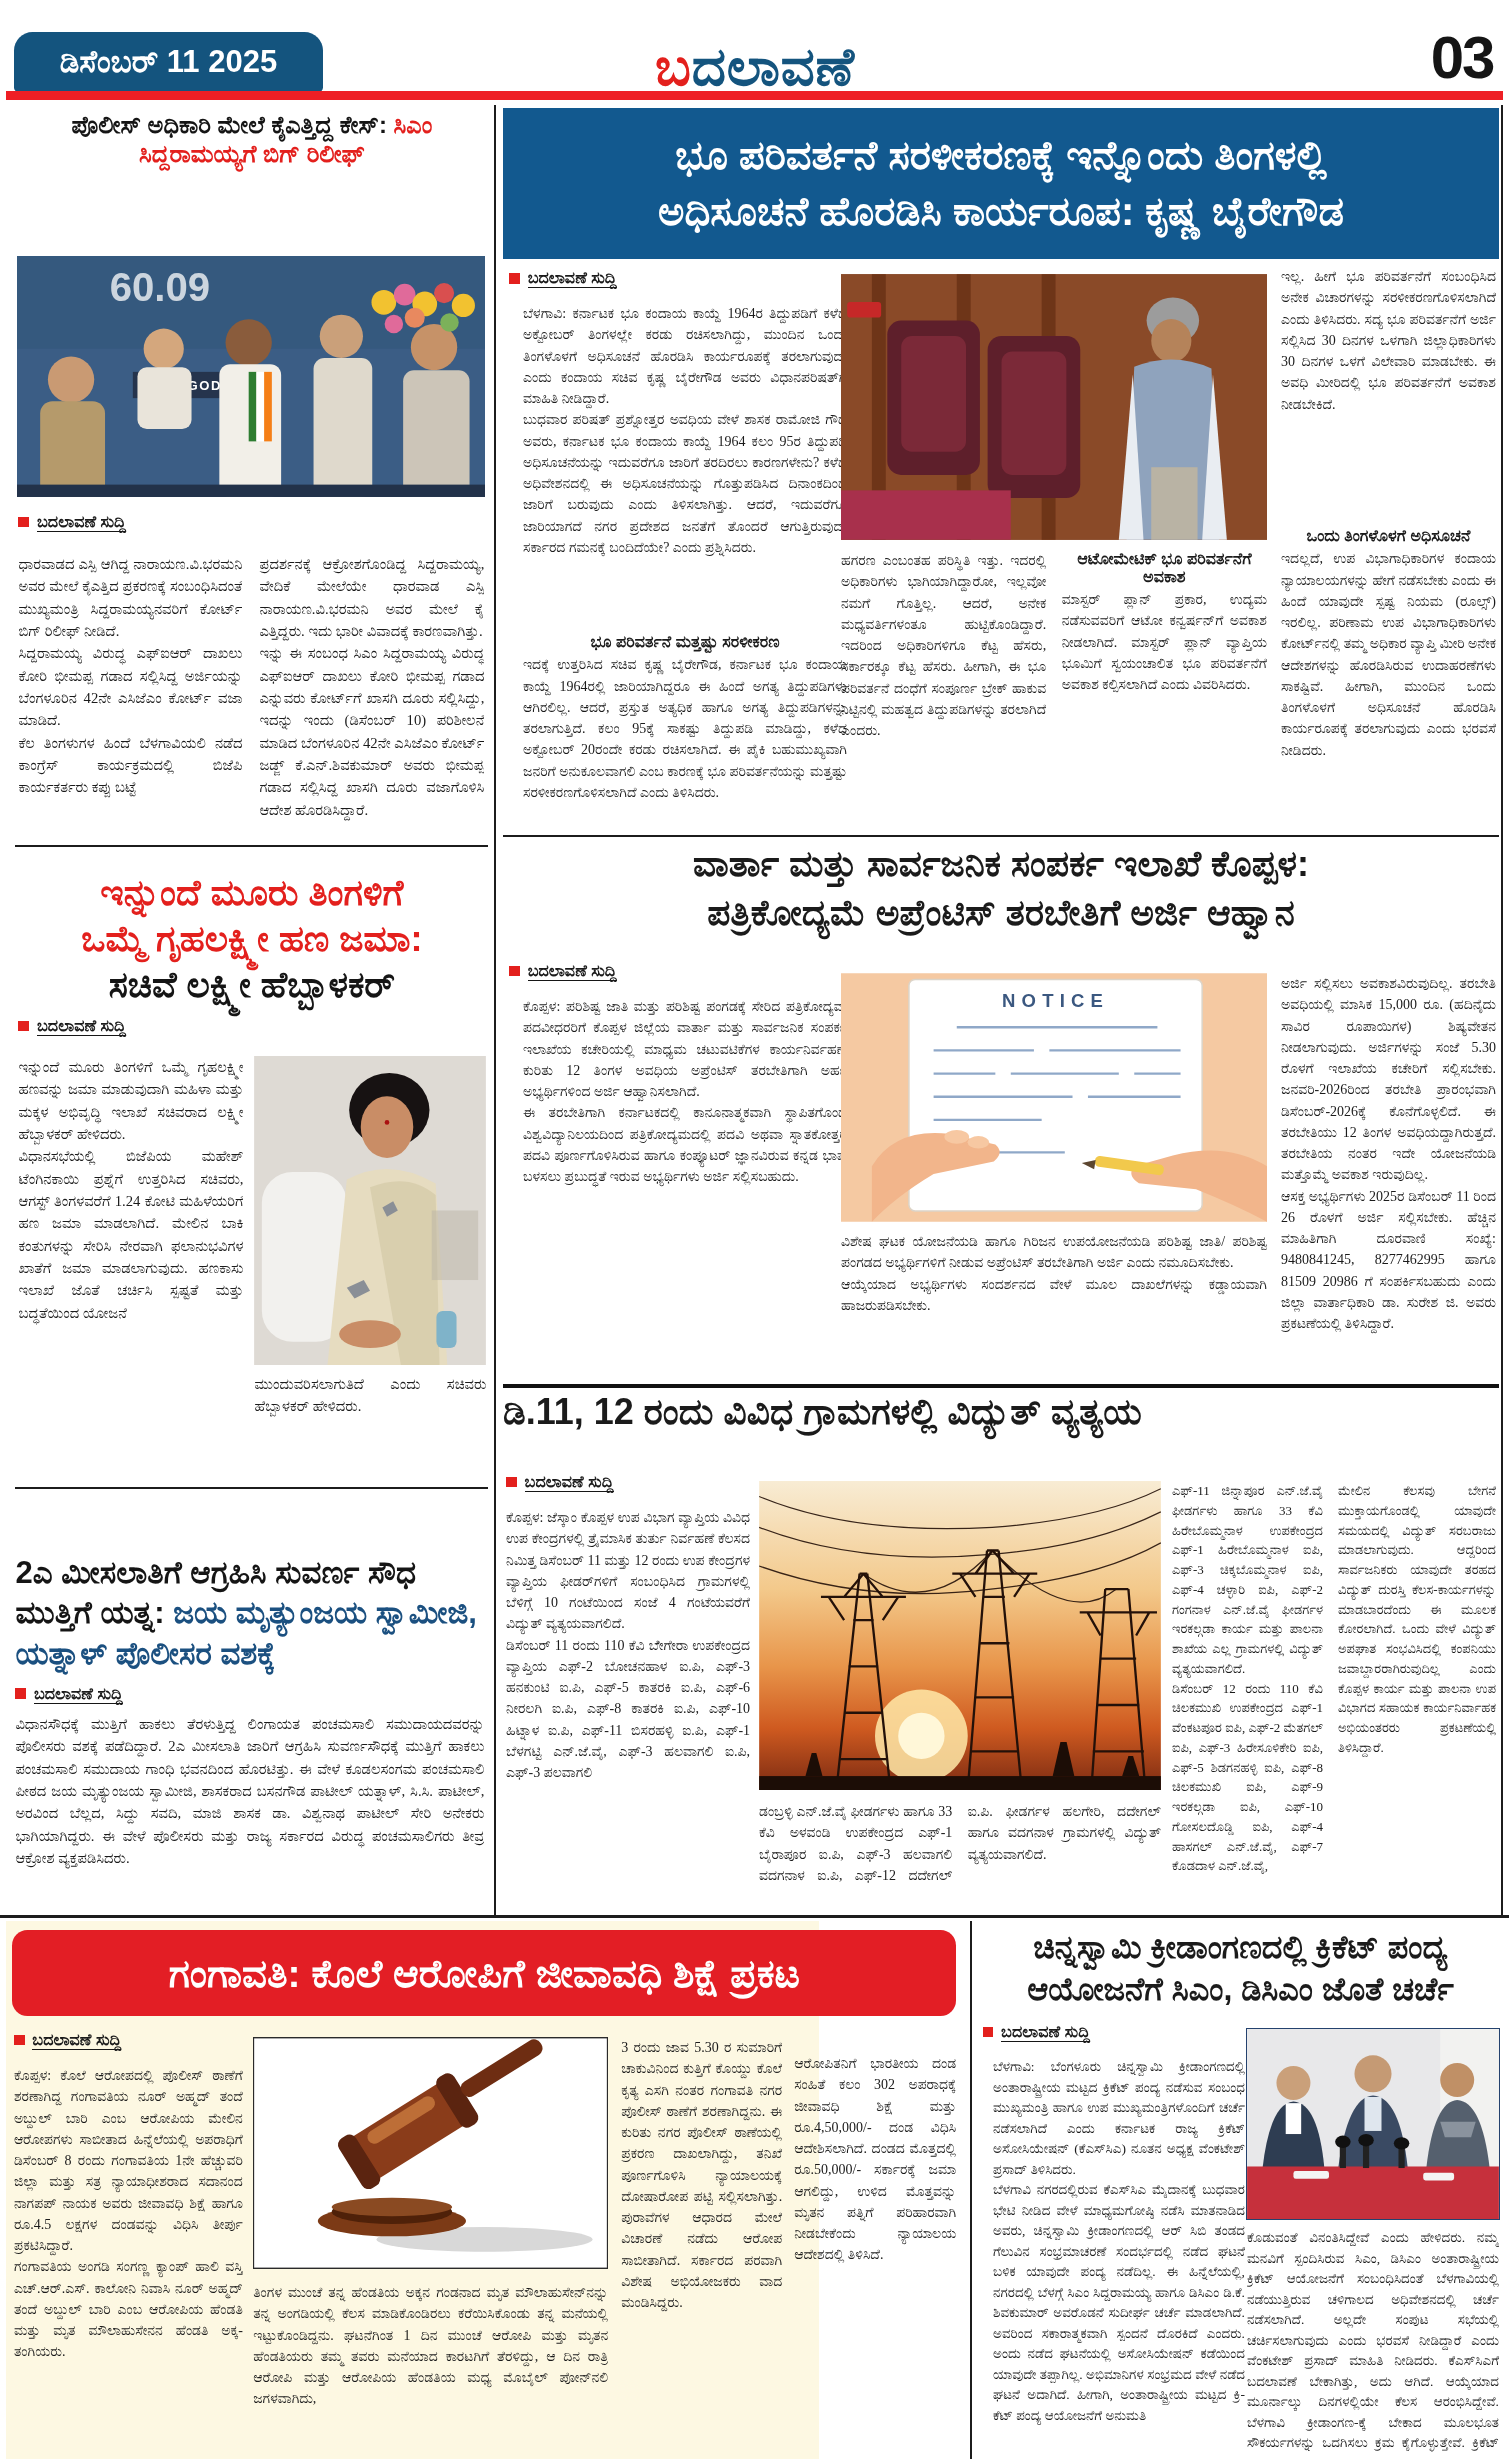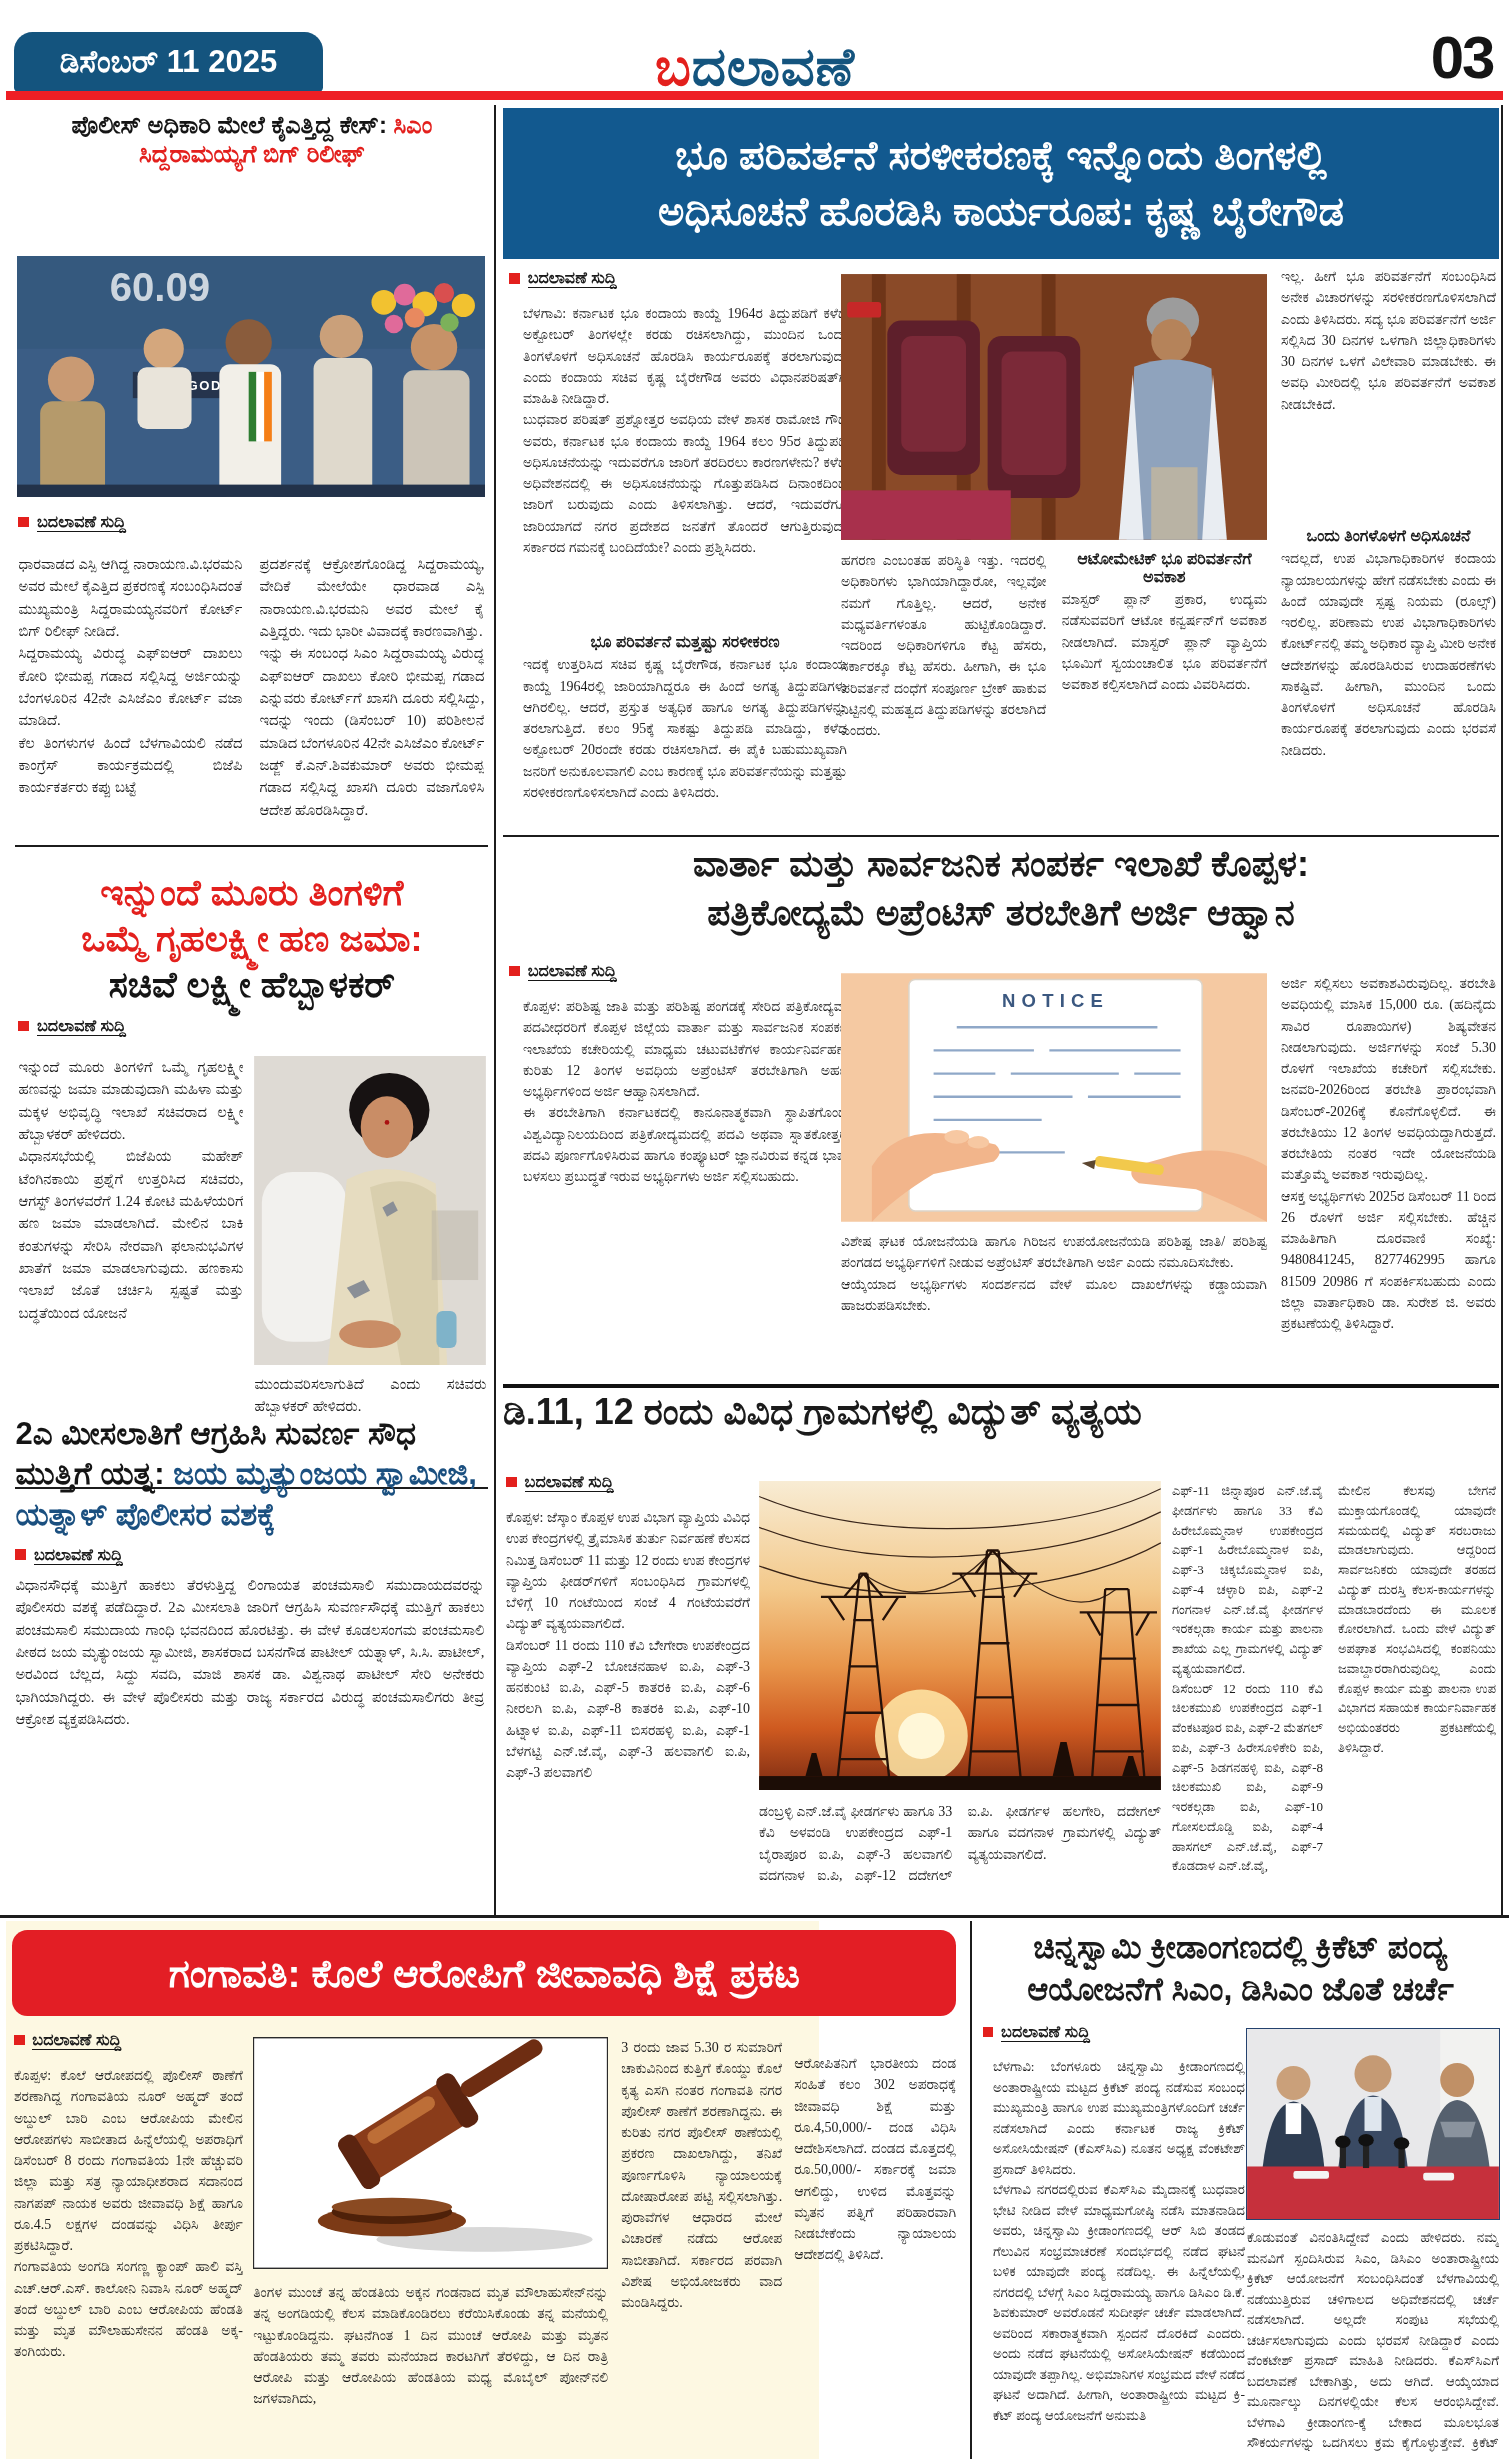--- a/index.html
+++ b/index.html
@@ -141,21 +141,21 @@
       <path d="M120 300 l22 -10 l8 14 l-20 10 Z" fill="#8a8f96"></path>
       <ellipse cx="150" cy="360" rx="40" ry="18" fill="#c98d66"></ellipse>
       <rect x="236" y="330" width="26" height="48" rx="8" fill="#7fb3c9"></rect>
       <rect x="230" y="200" width="60" height="90" fill="#b9b4a6" opacity="0.5"></rect>
     </svg>
 
     <div class="abs body-text" style="left:239px;top:524px;width:232px;height:100px;font-size:14.7px;">ಮುಂದುವರಿಸಲಾಗುತಿದೆ ಎಂದು ಸಚಿವರು ಹೆಬ್ಬಾಳಕರ್ ಹೇಳಿದರು.</div>
   </section>
 
   <div class="abs hline" style="left:15.4px;top:1487px;width:473px;"></div>
-  <section class="abs" style="left:15.4px;top:1414px;width:473px;height:420px;">
+  <section class="abs" style="left:15.4px;top:1553px;width:473px;height:420px;">
     <div class="headline" style="font-size:31px;line-height:1.3;">
       <span style="color:#151515;">2ಎ ಮೀಸಲಾತಿಗೆ ಆಗ್ರಹಿಸಿ ಸುವರ್ಣ ಸೌಧ ಮುತ್ತಿಗೆ ಯತ್ನ: </span><span style="color:#1b5080;">ಜಯ ಮೃತ್ಯುಂಜಯ ಸ್ವಾಮೀಜಿ, ಯತ್ನಾಳ್ ಪೊಲೀಸರ ವಶಕ್ಕೆ</span>
     </div>
     <div class="byline" style="margin-top:10.8px;">
       <span class="sq"></span>
       <span class="bl-t">ಬದಲಾವಣೆ ಸುದ್ದಿ</span>
     </div>
     <div class="body-text" style="margin-top:9.3px;width:469px;height:232px;font-size:14.7px;">ವಿಧಾನಸೌಧಕ್ಕೆ ಮುತ್ತಿಗೆ ಹಾಕಲು ತೆರಳುತ್ತಿದ್ದ ಲಿಂಗಾಯತ ಪಂಚಮಸಾಲಿ ಸಮುದಾಯದವರನ್ನು ಪೊಲೀಸರು ವಶಕ್ಕೆ ಪಡೆದಿದ್ದಾರೆ. 2ಎ ಮೀಸಲಾತಿ ಜಾರಿಗೆ ಆಗ್ರಹಿಸಿ ಸುವರ್ಣಸೌಧಕ್ಕೆ ಮುತ್ತಿಗೆ ಹಾಕಲು ಪಂಚಮಸಾಲಿ ಸಮುದಾಯ ಗಾಂಧಿ ಭವನದಿಂದ ಹೊರಟಿತ್ತು. ಈ ವೇಳೆ ಕೂಡಲಸಂಗಮ ಪಂಚಮಸಾಲಿ ಪೀಠದ ಜಯ ಮೃತ್ಯುಂಜಯ ಸ್ವಾಮೀಜಿ, ಶಾಸಕರಾದ ಬಸನಗೌಡ ಪಾಟೀಲ್ ಯತ್ನಾಳ್, ಸಿ.ಸಿ. ಪಾಟೀಲ್, ಅರವಿಂದ ಬೆಲ್ಲದ, ಸಿದ್ದು ಸವದಿ, ಮಾಜಿ ಶಾಸಕ ಡಾ. ವಿಶ್ವನಾಥ ಪಾಟೀಲ್ ಸೇರಿ ಅನೇಕರು ಭಾಗಿಯಾಗಿದ್ದರು. ಈ ವೇಳೆ ಪೊಲೀಸರು ಮತ್ತು ರಾಜ್ಯ ಸರ್ಕಾರದ ವಿರುದ್ಧ ಪಂಚಮಸಾಲಿಗರು ತೀವ್ರ ಆಕ್ರೋಶ ವ್ಯಕ್ತಪಡಿಸಿದರು.</div>
   </section>
 

